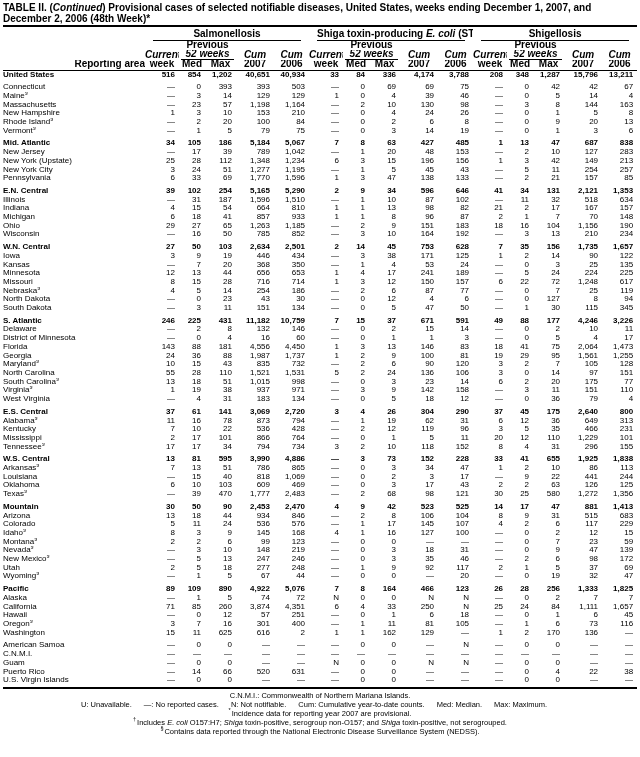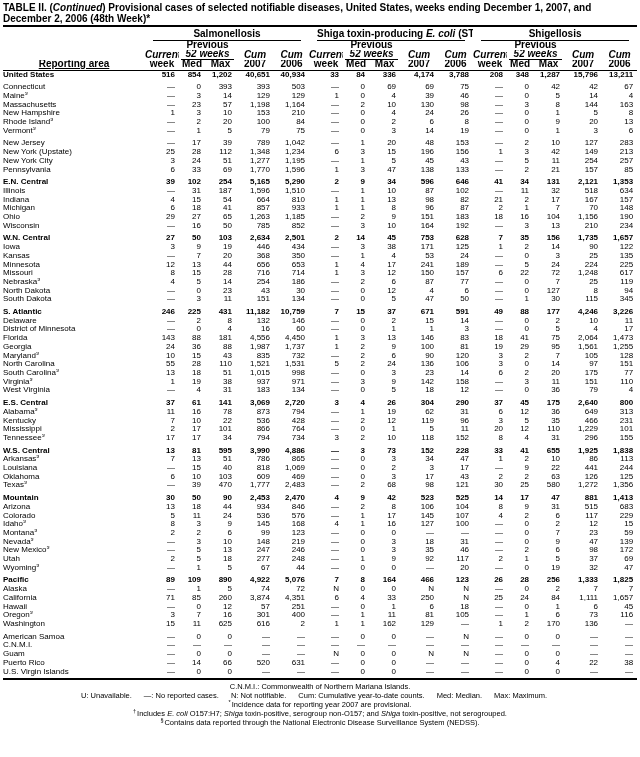--- a/index.html
+++ b/index.html
@@ -21,21 +21,21 @@
   th, td { padding: 0; margin: 0; overflow: hidden; white-space: nowrap; }
 
   thead th { font-size: 10px; font-weight: bold; line-height: 8.5px; text-align: center; vertical-align: bottom; }
   .h-groups th { height: 13px; }
   .gline { border-bottom: 1px solid #000; margin: 0 8px; padding-bottom: 1.5px; }
   .gline i { font-style: italic; }
   .h-prev th { height: 8.5px; }
   .h-sub th { height: 9.5px; font-style: italic; }
   .uline { border-bottom: 1px solid #000; margin: 0 2px; padding-bottom: 0.5px; }
   .h-last th { height: 10px; border-bottom: 1px solid #000; padding-bottom: 1.5px; }
-  .area-h { text-align: center; text-decoration: underline; }
+  .area-h { text-align: right; }
 
   tbody td { font-size: 8px; line-height: 8.7px; }
   tbody tr { height: 8.7px; }
   tbody tr.gap { height: 4px; }
   td.area { text-align: left; }
   td.num { text-align: right; padding-right: 4px; }
   tr.bold td { font-weight: bold; }
   sup { font-size: 5.5px; vertical-align: super; line-height: 0; }
 
   .footnotes { margin-top: 2px; font-size: 7.5px; line-height: 9px; text-align: center; }
@@ -267,20 +267,38 @@
           <td class="num">19</td>
           <td class="num">—</td>
           <td class="num">0</td>
           <td class="num">1</td>
           <td class="num">3</td>
           <td class="num">6</td>
         </tr>
         <tr class="gap">
           <td colspan="16"></td>
         </tr>
+        <tr class="bold">
+          <td class="area">Mid. Atlantic</td>
+          <td class="num">34</td>
+          <td class="num">105</td>
+          <td class="num">186</td>
+          <td class="num">5,184</td>
+          <td class="num">5,067</td>
+          <td class="num">7</td>
+          <td class="num">8</td>
+          <td class="num">63</td>
+          <td class="num">427</td>
+          <td class="num">485</td>
+          <td class="num">1</td>
+          <td class="num">13</td>
+          <td class="num">47</td>
+          <td class="num">687</td>
+          <td class="num">838</td>
+        </tr>
         <tr>
           <td class="area">New Jersey</td>
           <td class="num">—</td>
           <td class="num">17</td>
           <td class="num">39</td>
           <td class="num">789</td>
           <td class="num">1,042</td>
           <td class="num">—</td>
           <td class="num">1</td>
           <td class="num">20</td>

